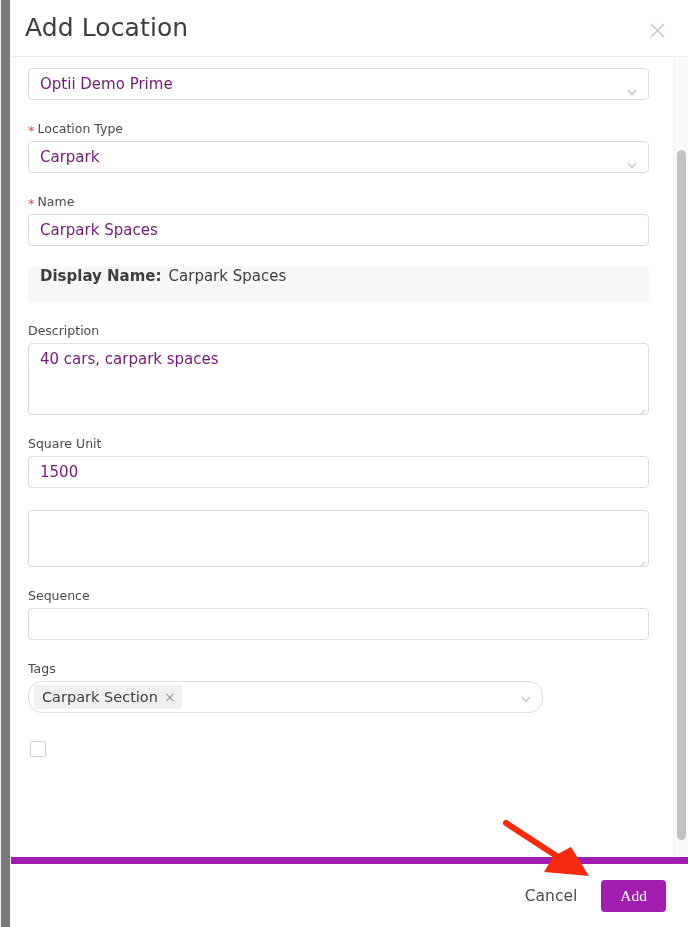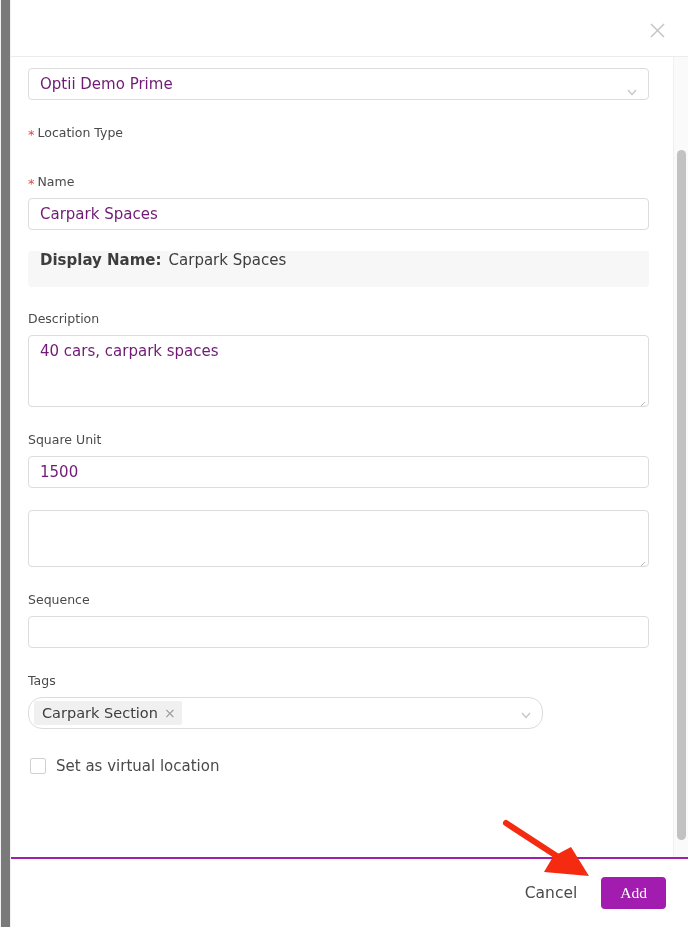--- a/index.html
+++ b/index.html
@@ -92,21 +92,21 @@
     padding: 0 17px;
   }
 
   .field { margin-bottom: 0; }
 
   .field-label {
     font-size: 12.5px;
     color: #4a4a4a;
     margin-bottom: 5px;
     font-family: "DejaVu Sans", sans-serif;
-    line-height: 22px;
+    line-height: 14px;
   }
   .req-star {
     color: #e8453c;
     font-size: 13px;
     margin-right: 3px;
     position: relative;
     top: 2px;
   }
 
   .input-box,
@@ -237,21 +237,21 @@
     background: #c2c2c2;
     border-radius: 5px;
   }
 
   
   .modal-footer {
     position: absolute;
     left: 0; bottom: 0;
     width: 677px;
     height: 70px;
-    border-top: 2px solid #a21caf;
+    border-top: 7px solid #a21caf;
     background: #fff;
     display: flex;
     align-items: center;
     justify-content: flex-end;
     padding-right: 22px;
     z-index: 25;
   }
   .btn-cancel {
     font-size: 15.5px;
     color: #4a4a4a;
@@ -297,20 +297,21 @@
   <div class="bg-ghost" style="top:577px;">a</div>
   <div class="bg-ghost" style="top:636px;">P</div>
   <div class="bg-ghost" style="top:700px;">(</div>
   <div class="bg-ghost" style="top:760px;">a</div>
   <div class="bg-ghost" style="top:820px;">(</div>
   <div class="bg-ghost" style="top:884px;">(</div>
 
   <div class="modal">
 
     <div class="modal-header">
+      <div class="modal-title">Add Location</div>
       <div class="close-btn">
         <svg width="17" height="17" viewBox="0 0 17 17" aria-hidden="true">
           <line x1="2" y1="2" x2="15" y2="15" stroke="#c6c6c6" stroke-width="1.6"></line>
           <line x1="15" y1="2" x2="2" y2="15" stroke="#c6c6c6" stroke-width="1.6"></line>
         </svg>
       </div>
     </div>
 
     <div class="modal-body">
       <div class="form-inner">
@@ -322,20 +323,28 @@
               <svg width="12" height="12" viewBox="0 0 12 12" aria-hidden="true">
                 <polyline points="2,4 6,8.5 10,4" fill="none" stroke="#c6c6c6" stroke-width="1.3"></polyline>
               </svg>
             </span>
           </div>
         </div>
 
         <div class="field" style="padding-top:22px;">
           <div class="field-label">
             <span class="req-star">*</span><span>Location Type</span>
+          </div>
+          <div class="select-box">
+            <span>Carpark</span>
+            <span class="caret">
+              <svg width="12" height="12" viewBox="0 0 12 12" aria-hidden="true">
+                <polyline points="2,4 6,8.5 10,4" fill="none" stroke="#c6c6c6" stroke-width="1.3"></polyline>
+              </svg>
+            </span>
           </div>
         </div>
 
         <div class="field" style="padding-top:22px;">
           <div class="field-label">
             <span class="req-star">*</span><span>Name</span>
           </div>
           <div class="input-box">
             <span>Carpark Spaces</span>
           </div>
@@ -398,21 +407,20 @@
               <svg width="12" height="12" viewBox="0 0 12 12" aria-hidden="true">
                 <polyline points="2,4 6,8.5 10,4" fill="none" stroke="#c6c6c6" stroke-width="1.3"></polyline>
               </svg>
             </span>
           </div>
         </div>
 
         <div class="field" style="padding-top:28px;">
           <div class="checkbox-row">
             <span class="checkbox-square"></span>
-            <span class="checkbox-label">Set as virtual location</span>
           </div>
         </div>
 
       </div>
     </div>
 
     <div class="body-scrollbar">
       <div class="thumb"></div>
     </div>
 

